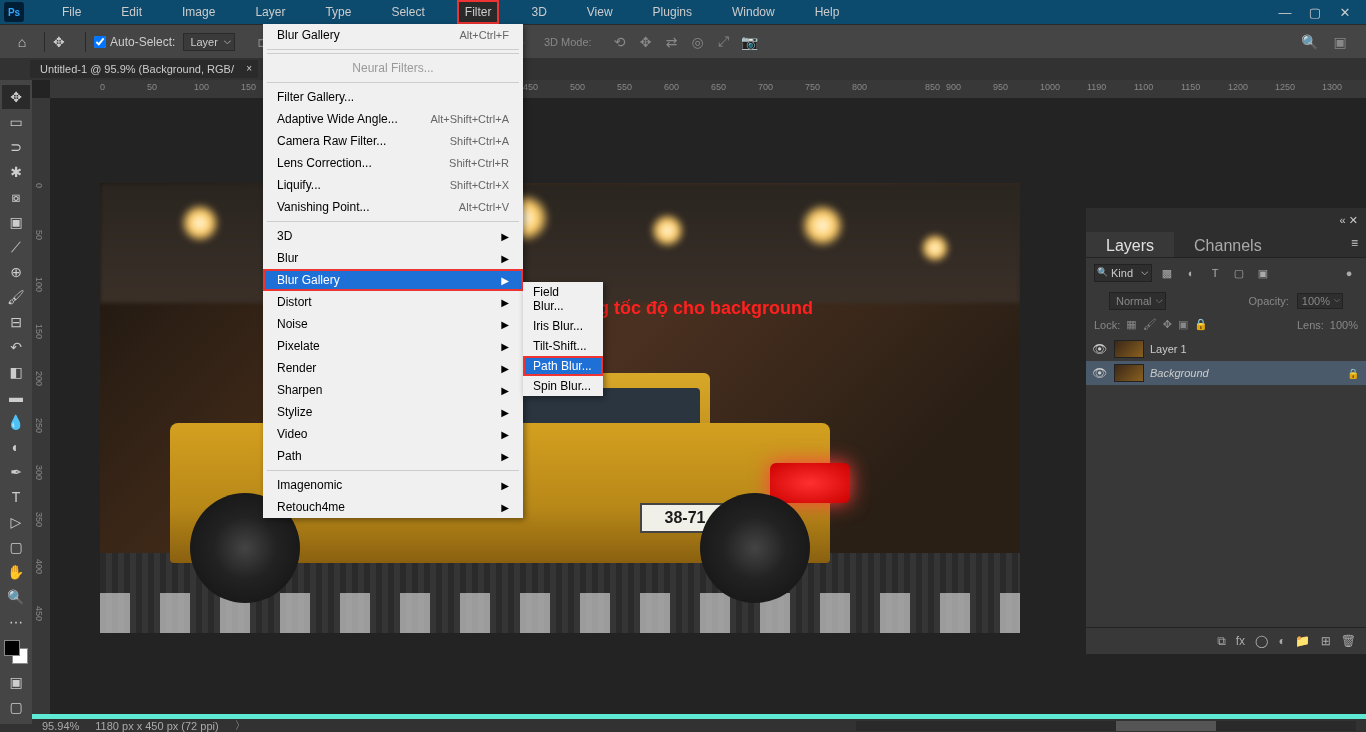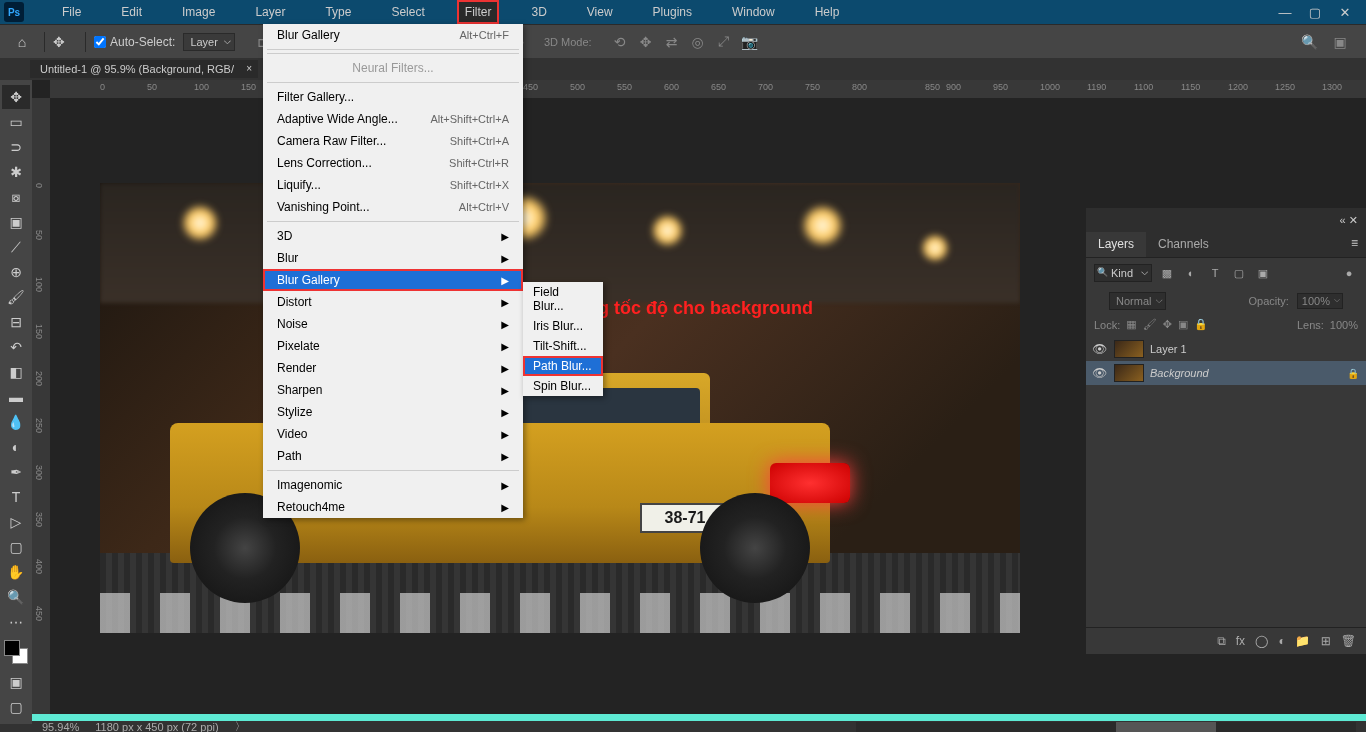--- a/index.html
+++ b/index.html
@@ -78,21 +78,21 @@
 
 .submenu { position: absolute; left: 523px; top: 282px; width: 80px; background: #f0f0f0; color: #000; box-shadow: 2px 2px 6px rgba(0,0,0,0.4); z-index: 201; font-size: 12px; }
 .submenu .mi { padding: 3px 10px; }
 .submenu .mi.highlighted { background: #1e6fd6; color: #fff; border: 2px solid #e33; padding: 1px 8px; }
 
 
 .panels { position: absolute; right: 0; top: 208px; width: 280px; background: #383838; z-index: 100; }
 .panel-header { display: flex; align-items: center; height: 24px; background: #2e2e2e; }
 .panel-header .collapse { margin-left: auto; padding: 0 8px; font-size: 11px; }
 .panel-tabs { display: flex; height: 26px; background: #2e2e2e; border-bottom: 1px solid #222; }
-.panel-tabs .tab { padding: 5px 12px; font-size: 12px; color: #aaa; }
+.panel-tabs .tab { padding: 5px 20px; font-size: 16px; color: #aaa; }
 .panel-tabs .tab.active { background: #383838; color: #e0e0e0; }
 .panel-tabs .menu-icon { margin-left: auto; padding: 4px 8px; }
 .layers-filter { display: flex; align-items: center; gap: 6px; padding: 6px 8px; }
 .layers-filter .kind-select { background: #2e2e2e; border: 1px solid #222; padding: 2px 18px 2px 16px; font-size: 11px; position: relative; }
 .layers-filter .kind-select::before { content: "🔍"; position: absolute; left: 2px; font-size: 9px; }
 .layers-filter .kind-select::after { content: "⌵"; position: absolute; right: 3px; font-size: 9px; }
 .layers-filter .fico { width: 18px; height: 16px; display: flex; align-items: center; justify-content: center; font-size: 11px; color: #aaa; }
 .layers-opacity { display: flex; align-items: center; padding: 4px 23px; gap: 8px; font-size: 11px; }
 .layers-opacity .blend-select { background: #2e2e2e; border: 1px solid #222; padding: 2px 14px 2px 6px; position: relative; color: #888; }
 .layers-opacity .blend-select::after { content: "⌵"; position: absolute; right: 3px; font-size: 9px; }
@@ -107,21 +107,21 @@
 .layer-row .eye { width: 16px; font-size: 12px; }
 .layer-row .thumb { width: 30px; height: 18px; background: linear-gradient(135deg, #3a2818, #8a6020); border: 1px solid #222; }
 .layer-row .layer-name { font-size: 11px; }
 .layer-row .layer-name.italic { font-style: italic; }
 .layer-row .lock-icon { margin-left: auto; font-size: 10px; color: #aaa; }
 .layers-bottom { height: 240px; }
 .layers-footer { display: flex; justify-content: flex-end; gap: 10px; padding: 6px 10px; border-top: 1px solid #222; }
 .layers-footer span { font-size: 12px; color: #aaa; }
 
 
-.statusbar { position: absolute; left: 32px; right: 0; bottom: 0; height: 18px; background: #323232; display: flex; align-items: center; padding: 0 10px; gap: 16px; font-size: 11px; color: #aaa; border-top: 7px solid #5eead4; }
+.statusbar { position: absolute; left: 32px; right: 0; bottom: 0; height: 18px; background: #323232; display: flex; align-items: center; padding: 0 10px; gap: 16px; font-size: 11px; color: #aaa; border-top: 5px solid #5eead4; }
 .statusbar .scrollbar { margin-left: auto; width: 500px; height: 10px; background: #2a2a2a; position: relative; }
 .statusbar .scrollbar .thumb { position: absolute; left: 260px; width: 100px; height: 100%; background: #555; }
 </style>
 </head>
 <body>
 
 <div class="menubar">
   <div class="ps-logo">Ps</div>
   <div class="menu-item">File</div>
   <div class="menu-item">Edit</div>

